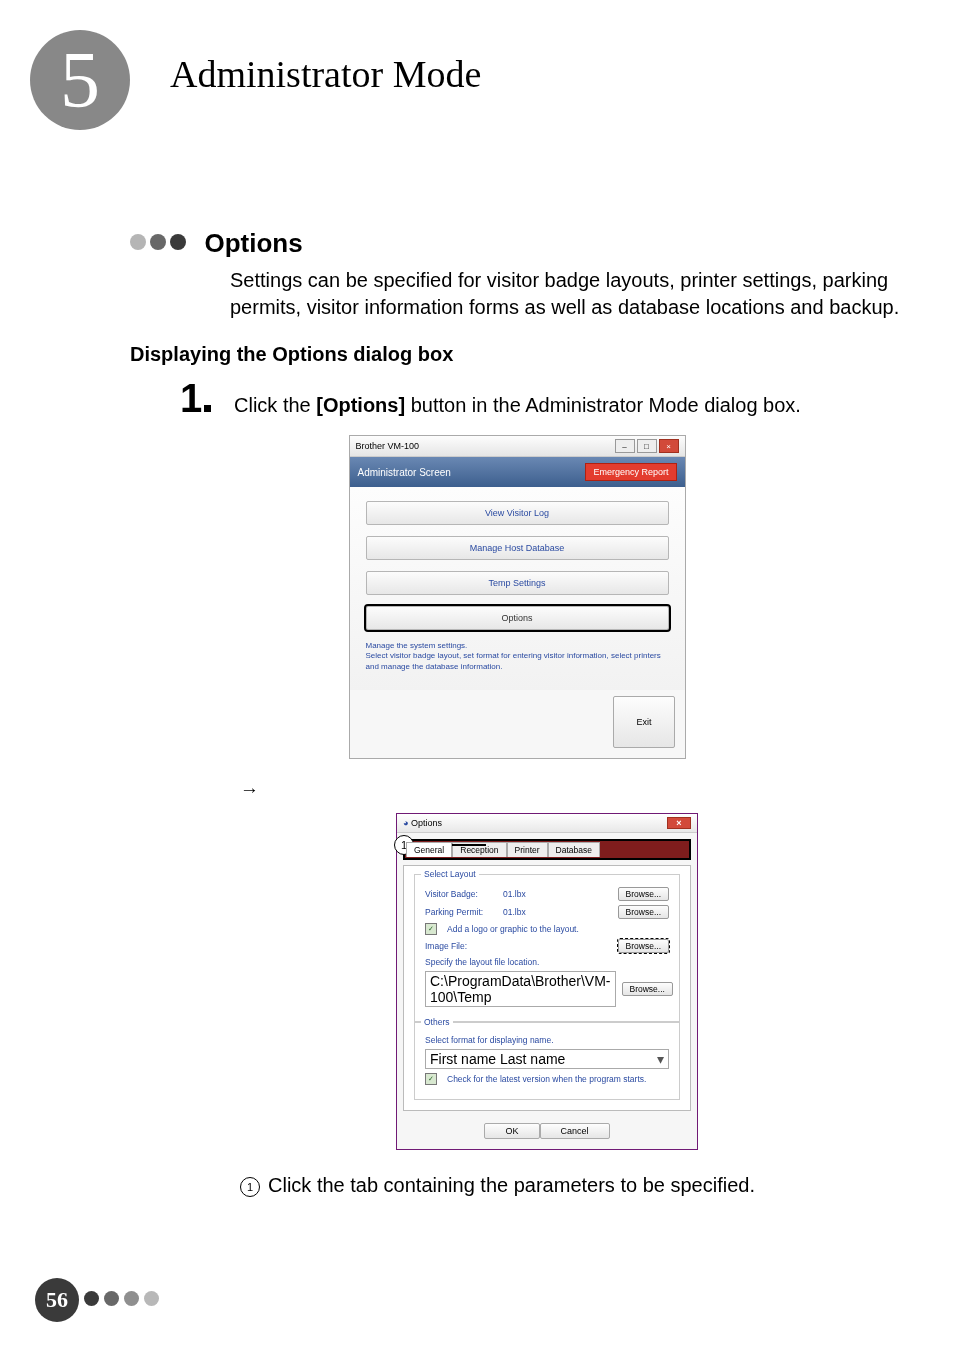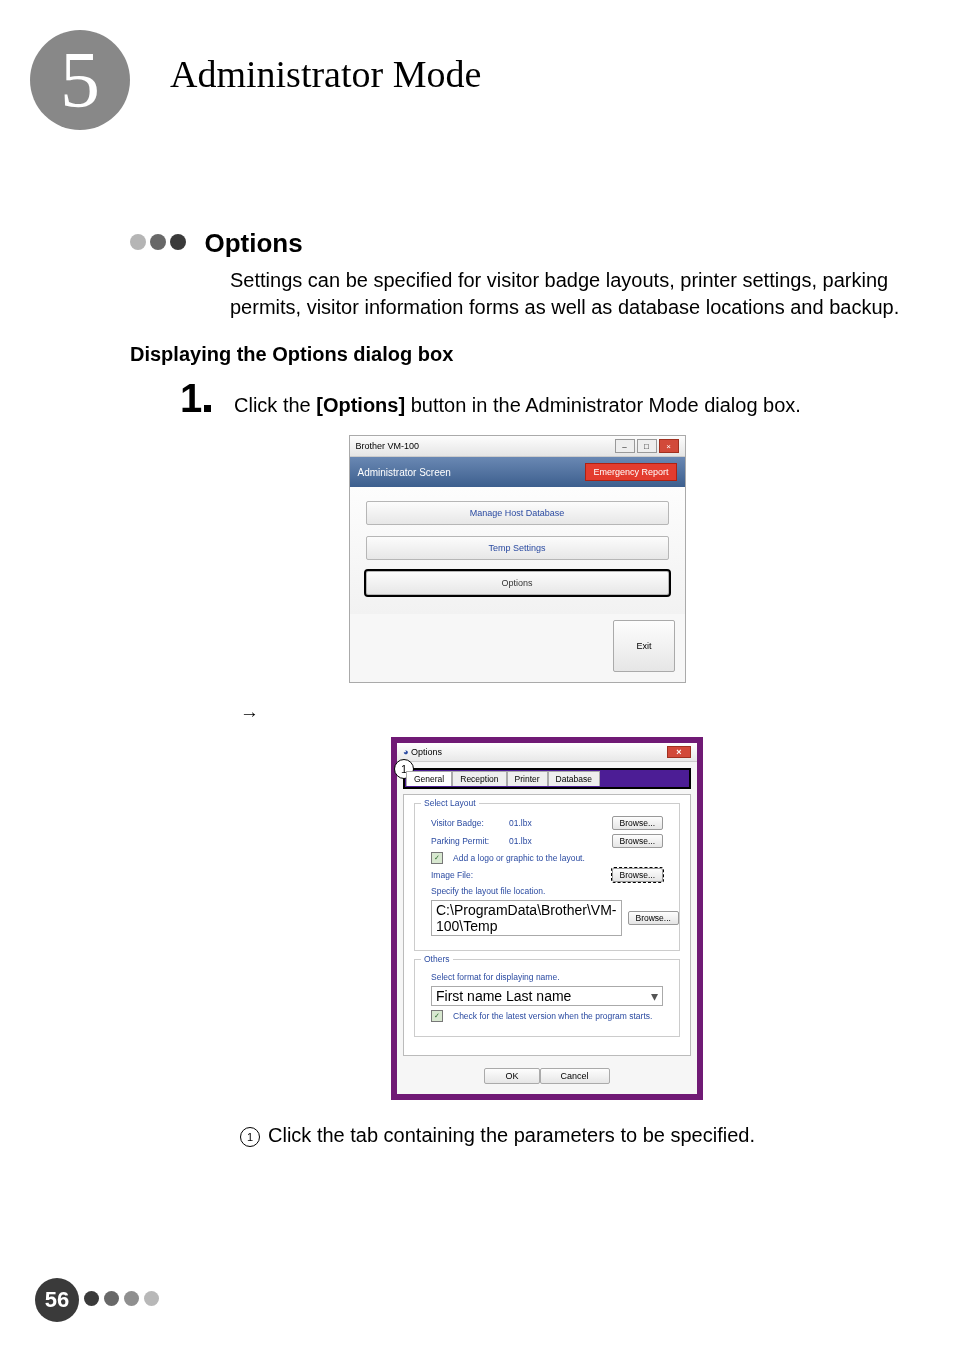--- a/index.html
+++ b/index.html
@@ -185,58 +185,58 @@
     background:#fff;
   }
   .callout-line {
     position:absolute;
     left: 283px; top: 31px;
     width: 73px; height:1.5px;
     background:#000;
   }
   .opt-dlg {
     width: 300px;
-    border:6px solid #701a75;
+    border:1px solid #701a75;
     background:#f6f6f6;
     font-size:9px;
     margin-left: 60px;
   }
   .opt-title {
     background: linear-gradient(#fff,#e8e8e8);
     padding:3px 6px;
     display:flex; justify-content:space-between; align-items:center;
     border-bottom:1px solid #ccc;
   }
   .opt-title .xbtn { background:#d24a3a; color:#fff; width:22px; text-align:center; font-weight:bold; border:1px solid #a03020; font-size:9px;}
   .tabs-outer-box {
     margin: 6px;
     border: 2px solid #000;
     padding: 1px;
-    background:#4c1d95;
+    background:#7f1d1d;
   }
   .tabs { display:flex; }
   .tab {
     padding: 2px 7px;
     border:1px solid #aaa;
     border-bottom:none;
     background:#eee;
     margin-right:0px;
     font-size:8.5px;
   }
   .tab.active { background:#fff; position:relative; z-index:2;}
   .opt-body {
     border:1px solid #bbb;
     margin: -1px 6px 6px;
     background:#fff;
     padding: 8px 10px 10px;
   }
   .group {
     border:1px solid #ccc;
-    padding:8px 16px 10px;
-    margin-bottom:8px;
+    padding:8px 10px 10px;
+    margin-bottom:0;
     position:relative;
   }
   .group-title {
     position:absolute;
     top:-6px; left:6px;
     background:#fff;
     padding:0 3px;
     font-size:8.5px;
     color:#2a4aa1;
   }
@@ -275,21 +275,21 @@
   .page-num-wrap {
     position:absolute;
     left: 35px;
     bottom: 30px;
     display:flex;
     align-items:center;
   }
   .page-badge {
     width: 44px; height: 44px; background:#3a3a3a; border-radius:50%;
     color:#fff; display:flex; align-items:center; justify-content:center;
-    font-size:22px; font-weight:bold;
+    font-size:22px; font-weight:bold;font-family:Liberation Serif, serif;
   }
   .page-dots span{
     display:inline-block; width:15px; height:15px; border-radius:50%;
     margin-left:5px;
   }
   .page-dots span:nth-child(1){background:#3a3a3a;}
   .page-dots span:nth-child(2){background:#686868;}
   .page-dots span:nth-child(3){background:#8f8f8f;}
   .page-dots span:nth-child(4){background:#b8b8b8;}
 </style>
@@ -328,23 +328,28 @@
           <div>–</div>
           <div>□</div>
           <div class="close">×</div>
         </div>
       </div>
       <div class="admin-header">
         <span>Administrator Screen</span>
         <span class="emerg-btn">Emergency Report</span>
       </div>
       <div class="admin-body">
+        <span class="admin-btn">View Visitor Log</span>
         <span class="admin-btn">Manage Host Database</span>
         <span class="admin-btn">Temp Settings</span>
         <span class="admin-btn highlight">Options</span>
+        <div class="admin-note">
+          <div>Manage the system settings.</div>
+          <div>Select visitor badge layout, set format for entering visitor information, select printers and manage the database information.</div>
+        </div>
       </div>
       <div class="admin-footer">
         <span class="exit-btn">Exit</span>
       </div>
     </div>
   </div>
 
   <div class="result-arrow">
     <span class="arrow">→</span>
   </div>

